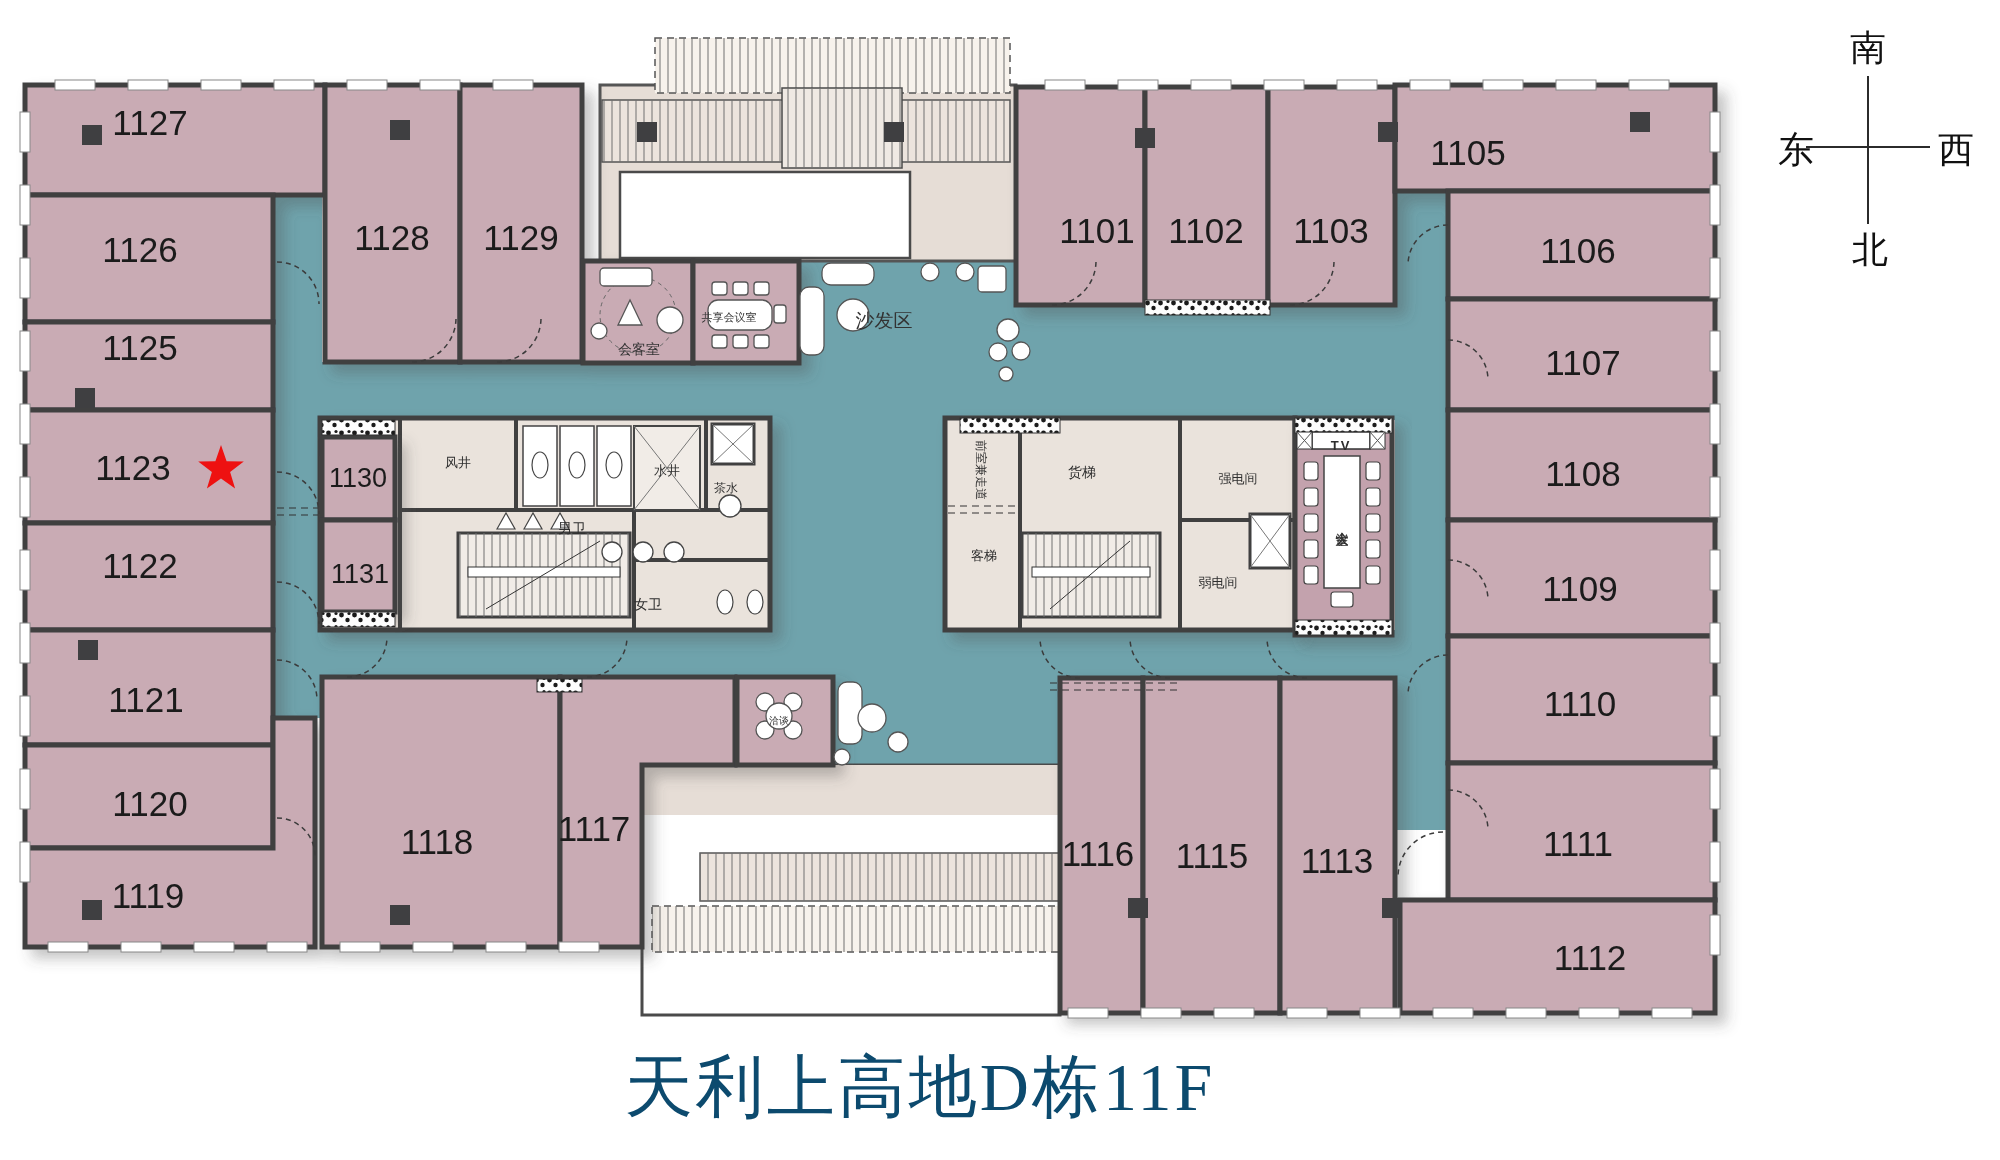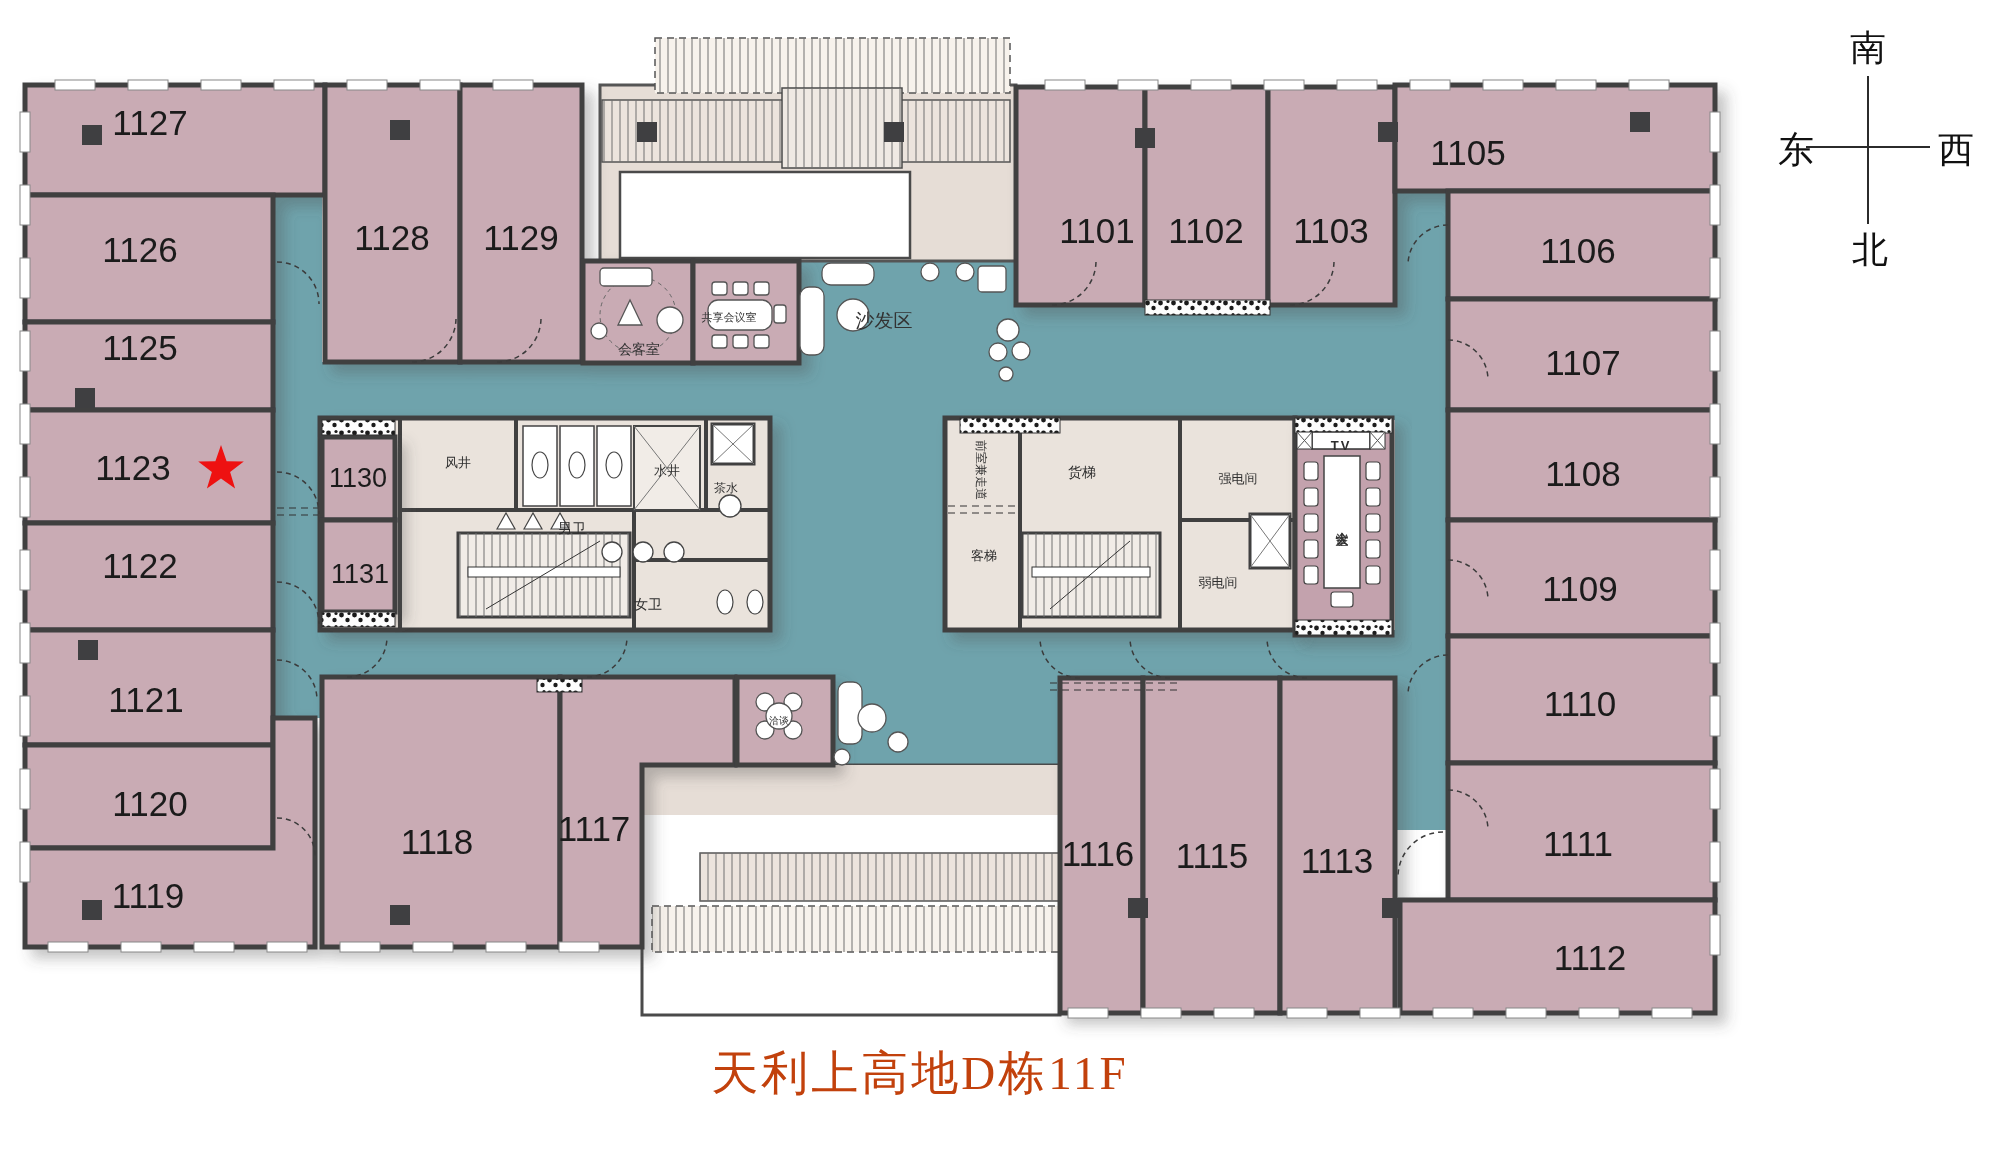--- a/index.html
+++ b/index.html
@@ -8,21 +8,21 @@
   .stage svg{position:absolute;left:0;top:0;}
   .compass{position:absolute;left:1750px;top:14px;width:240px;height:250px;}
   .compass .c-h{position:absolute;left:56px;top:132px;width:124px;height:2px;background:#2b2b2b;}
   .compass .c-v{position:absolute;left:117px;top:62px;width:2px;height:148px;background:#2b2b2b;}
   .compass span{position:absolute;font-size:36px;color:#111;font-weight:500;}
   .compass .c-s{left:100px;top:10px;}
   .compass .c-e{left:28px;top:112px;}
   .compass .c-w{left:188px;top:112px;}
   .compass .c-n{left:102px;top:212px;}
   .plan-title{position:absolute;left:420px;top:1042px;width:1000px;text-align:center;
-     font-family:"Liberation Serif",serif;font-size:47px;color:#c2410c;letter-spacing:3px;}
+     font-family:"Liberation Serif",serif;font-size:68px;color:#0c4a6e;letter-spacing:3px;}
 </style>
 </head>
 <body>
 
 <div class="stage">
   <svg id="plan" width="2000" height="1160" viewBox="0 0 2000 1160">
 <defs>
  <filter id="ds" x="-10%" y="-10%" width="130%" height="130%">
    <feDropShadow dx="9" dy="9" stdDeviation="7" flood-color="#4a4a4a" flood-opacity="0.33"></feDropShadow>
  </filter>

